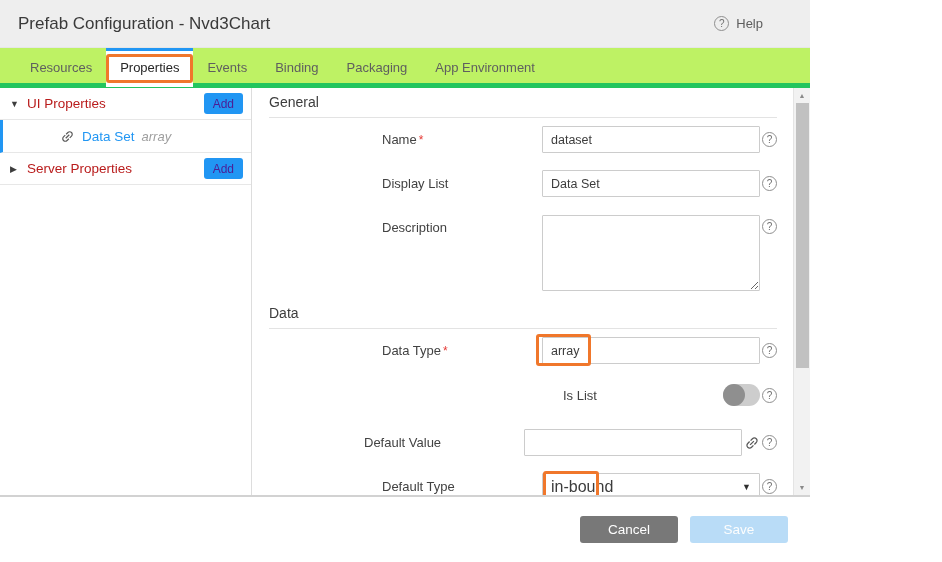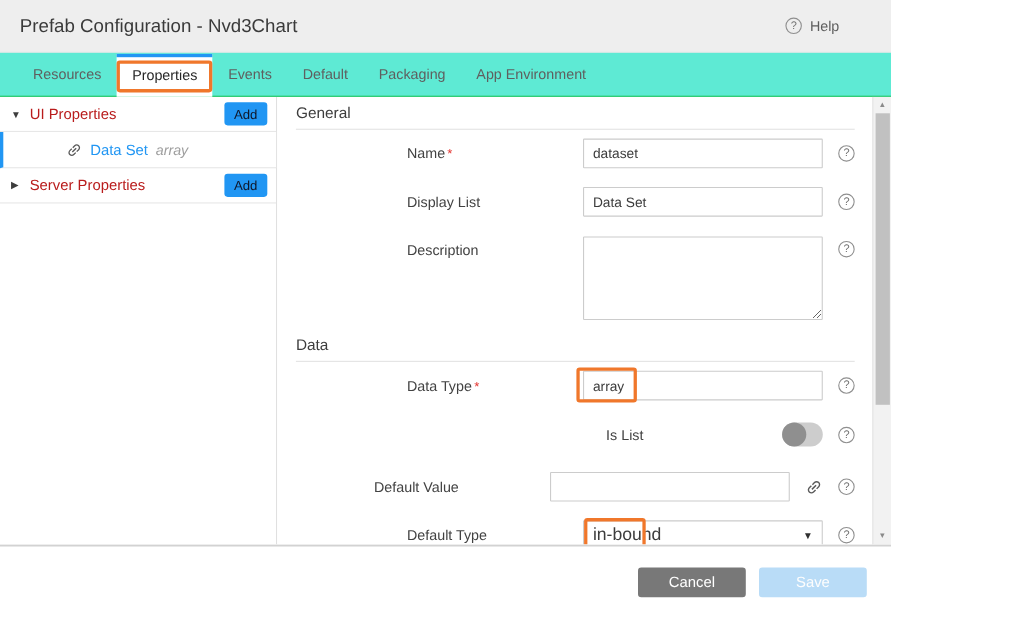--- a/index.html
+++ b/index.html
@@ -20,23 +20,23 @@
   .help-wrap { display:flex; align-items:center; gap:7px; cursor:pointer; }
   .qicon {
     width:15px; height:15px; border:1px solid #8f8f8f; border-radius:50%;
     color:#6f6f6f; font-size:10px; line-height:13px; text-align:center;
     display:inline-block; flex:0 0 auto; background:transparent;
   }
   .help-label { color:#5d5d5d; font-size:13px; }
 
   
   .tabbar {
-    height:40px; flex:0 0 40px; background:#5eead4;
-    display:flex; align-items:flex-end; padding-left:16px;
-    border-bottom:1px solid #22c55e; position:relative;
+    height:40px; flex:0 0 40px; background:#bef264;
+    display:flex; align-items:flex-start; padding-left:16px;
+    border-bottom:5px solid #22c55e; position:relative;
   }
   .tab {
     padding:0 14px; line-height:39px; font-size:13px; color:#5f5f5f;
     position:relative; cursor:pointer; white-space:nowrap;
   }
   .tab.active { background:#fff; color:#262626; margin-bottom:-1px; z-index:1; }
   .tab.active::before {
     content:""; position:absolute; left:0; right:0; top:0; height:3px; background:#2196f3;
   }
   .ann { border:3px solid #f0772b; border-radius:3px; position:absolute; pointer-events:none; }
@@ -47,21 +47,21 @@
 
   
   .sidebar { width:252px; flex:0 0 252px; background:#fff; border-right:1px solid #dddddd; }
   .srow {
     height:32px; display:flex; align-items:center;
     padding:0 8px 0 10px; border-bottom:1px solid #e7e7e7; cursor:pointer;
   }
   .caret { width:17px; font-size:9px; color:#3d3d3d; flex:0 0 17px; }
   .glabel { flex:1; font-size:13.5px; color:#b91c1c; }
   .add-btn {
-    background:#2196f3; color:#0f172a; font-size:12px; height:21px; min-width:38px;
+    background:#2196f3; color:#4c1d95; font-size:12px; height:21px; min-width:38px;
     padding:0 9px; border:none; border-radius:3px; cursor:pointer; font-family:inherit;
   }
   .item-row {
     height:33px; display:flex; align-items:center; gap:7px;
     border-left:3px solid #2196f3; padding-left:57px;
     border-bottom:1px solid #e7e7e7; background:#fff; cursor:pointer;
   }
   .link-icon { width:15px; height:15px; flex:0 0 15px; transform:rotate(-45deg); }
   .link-icon svg { width:15px; height:15px; fill:#5a5a5a; display:block; }
   .item-name { color:#2196f3; font-size:13.5px; }
@@ -70,21 +70,21 @@
   
   .form { flex:1 1 auto; padding:6px 16px 0 17px; background:#fff; overflow:hidden; }
   .section-title {
     font-size:14px; font-weight:400; color:#3d3d3d;
     padding-bottom:7px; border-bottom:1px solid #e3e3e3;
   }
   .section-title.data-title { margin-top:14px; }
   .frow { display:flex; align-items:center;justify-content:flex-end; }
   .flabel { width:160px; flex:0 0 160px; font-size:13px; color:#424242; }
   .req { color:#e53935; margin-left:2px; font-size:12px; }
-  .fcontrols { display:flex; align-items:center; gap:14px; position:relative; }
+  .fcontrols { display:flex; align-items:center; gap:2px; position:relative; }
   .tinput {
     width:218px; height:27px; border:1px solid #cccccc; border-radius:1px;
     font-family:inherit; font-size:12.5px; color:#3c3c3c; padding:0 8px; background:#fff; outline:none;
   }
   .tarea {
     width:218px; height:76px; border:1px solid #cccccc; border-radius:1px;
     font-family:inherit; font-size:12.5px; color:#3c3c3c; padding:4px 8px;
     background:#fff; resize:both; outline:none;
   }
   .mt8  { margin-top:8px; }
@@ -146,21 +146,21 @@
     </div>
   </div>
 
   <div class="tabbar">
     <div class="tab"><span>Resources</span></div>
     <div class="tab active">
       <span>Properties</span>
       <span class="ann ann-tab"></span>
     </div>
     <div class="tab"><span>Events</span></div>
-    <div class="tab"><span>Default</span></div>
+    <div class="tab"><span>Binding</span></div>
     <div class="tab"><span>Packaging</span></div>
     <div class="tab"><span>App Environment</span></div>
   </div>
 
   <div class="content">
 
     <div class="sidebar">
       <div class="srow">
         <span class="caret">▼</span>
         <span class="glabel">UI Properties</span>

